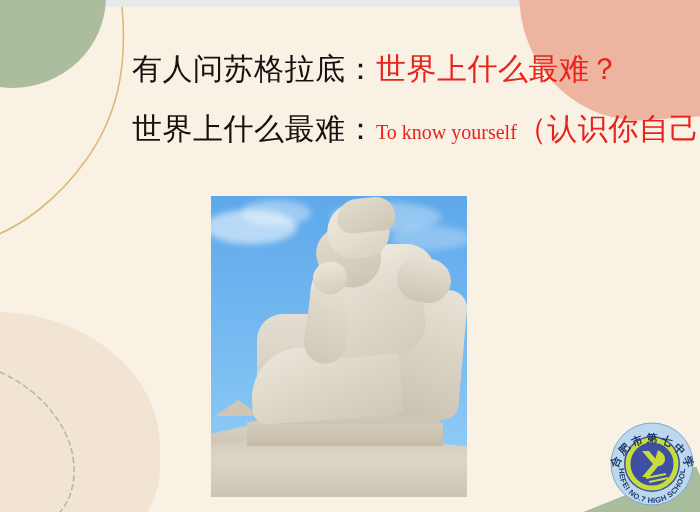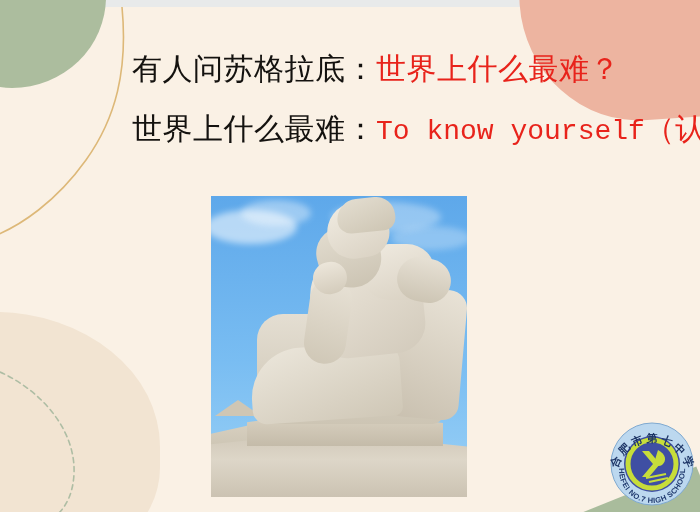--- a/index.html
+++ b/index.html
@@ -93,22 +93,22 @@
     color: #14120f;
     letter-spacing: 0.5px;
   }
   .cn-red {
     font-family: "Liberation Serif", "DejaVu Serif", serif;
     font-size: 30px;
     color: #e8231b;
     letter-spacing: 0.5px;
   }
   .en-red {
-    font-family: Liberation Mono, monospace;
-    font-size: 28px;
+    font-family: Liberation Serif, serif;
+    font-size: 20px;
     color: #e8231b;
     letter-spacing: 0px;
   }
   
   .photo {
     position: absolute;
     left: 211px;
     top: 196px;
     width: 256px;
     height: 301px;

